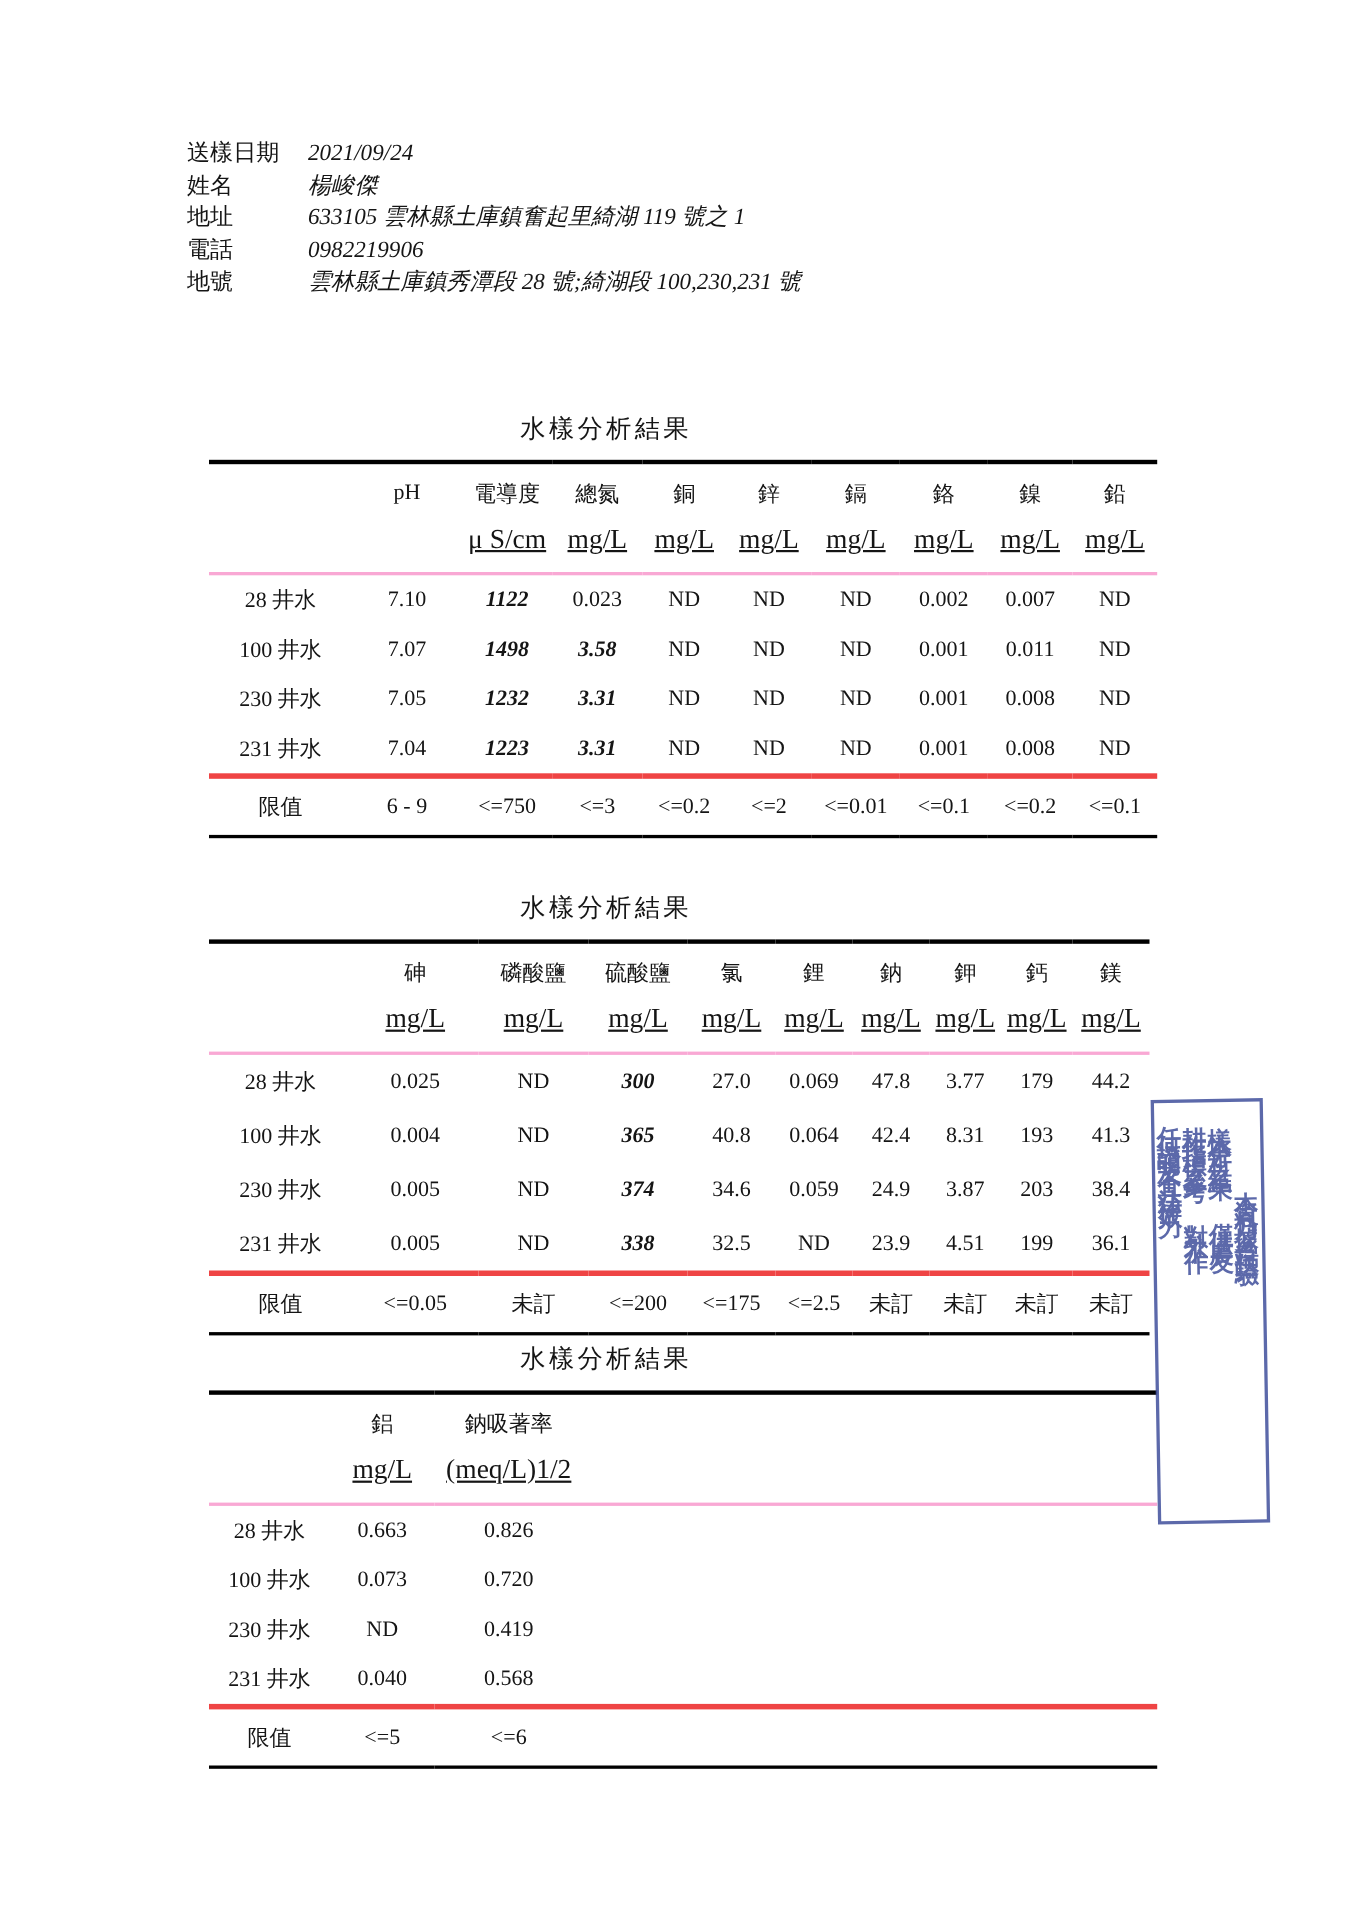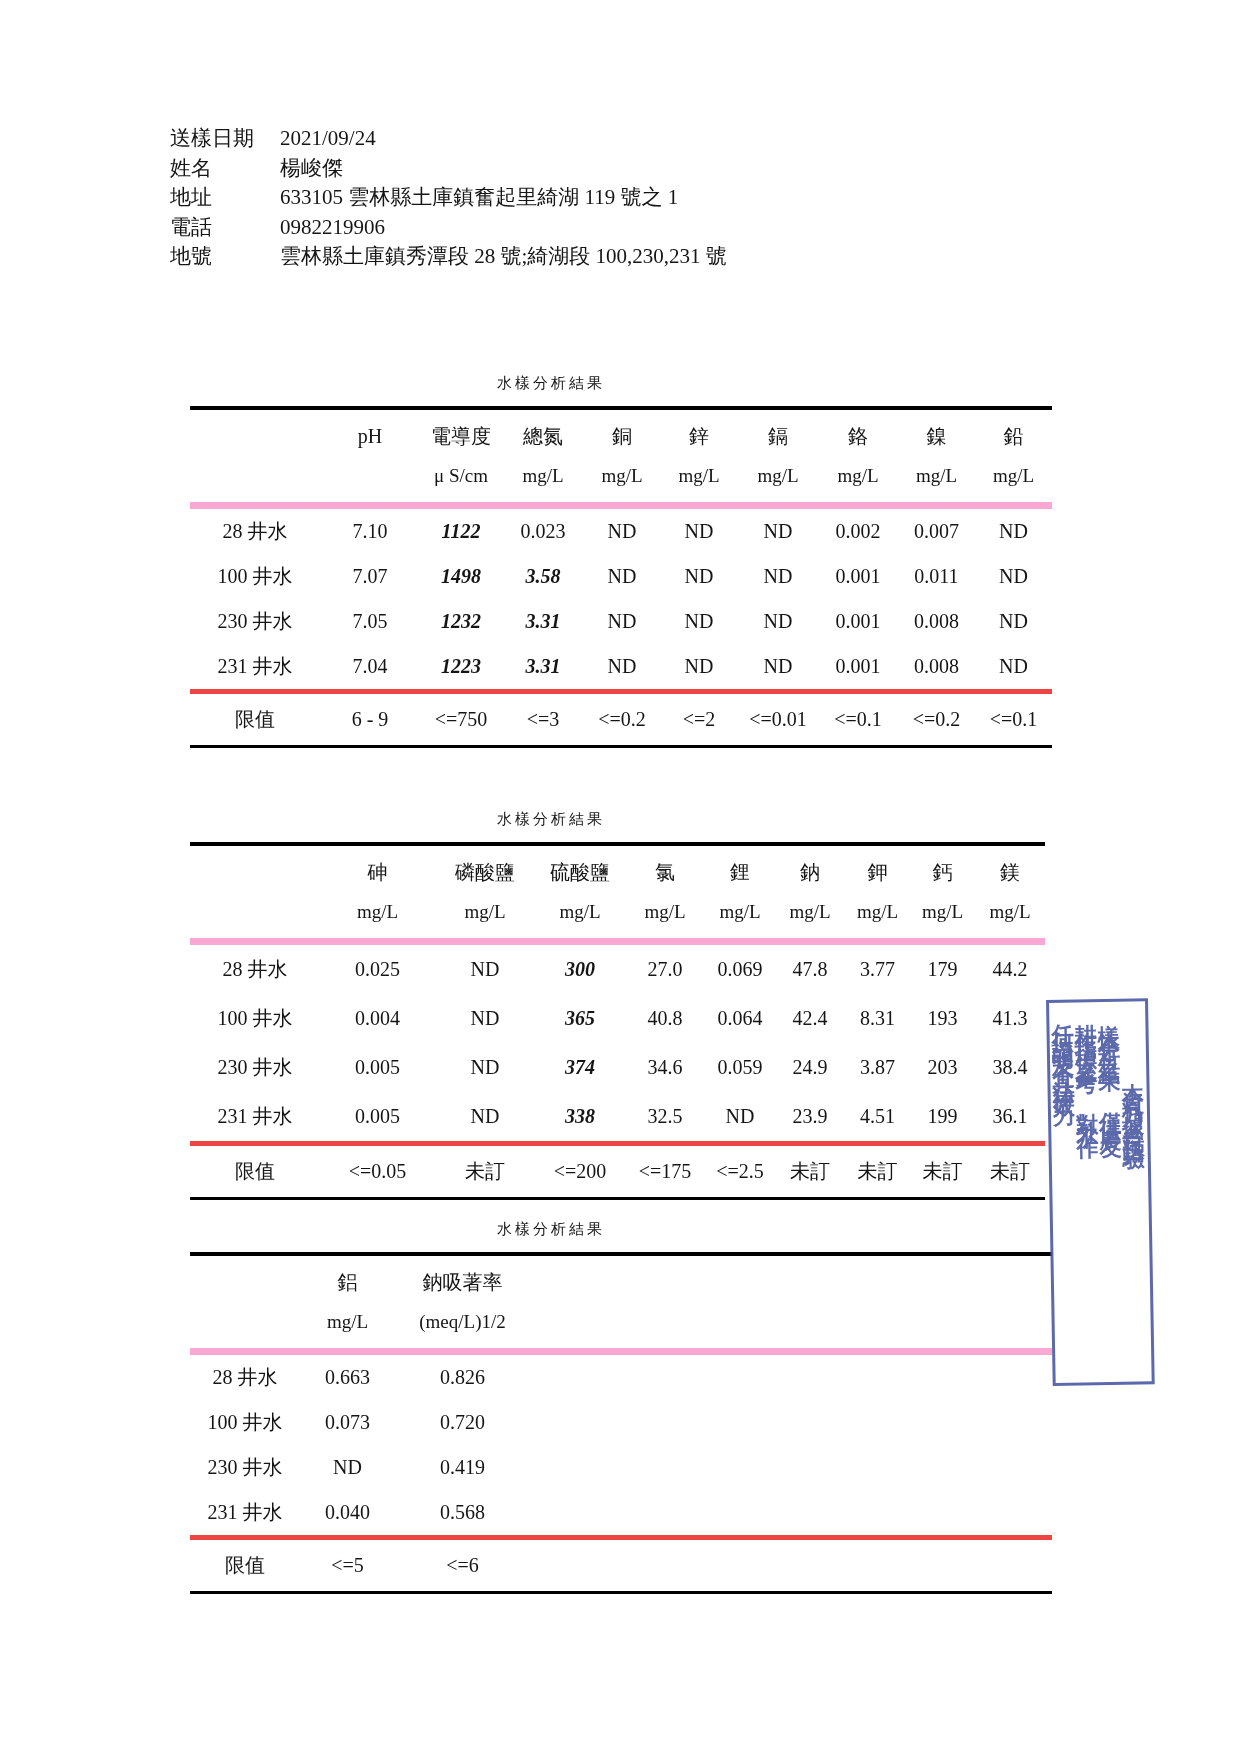--- a/index.html
+++ b/index.html
@@ -5,32 +5,32 @@
   html,body{margin:0;padding:0;background:#ffffff;}
   .page{
     position:relative;width:1241px;height:1755px;background:#ffffff;
     font-family:"Liberation Serif","DejaVu Serif",serif;color:#151515;
     overflow:hidden;
   }
   
   .header{position:absolute;left:170px;top:124px;font-size:21px;line-height:29.5px;}
   .hrow{display:flex;}
   .hlabel{width:110px;white-space:nowrap;}
-  .hvalue{white-space:nowrap;}
+  .hvalue{white-space:nowrap;font-style:italic;}
   
   .tblock{position:absolute;left:190px;width:862px;}
   #tb0{top:374px;}
   #tb1{top:810px;}
   #tb2{top:1220px;}
-  .ttitle{font-size:15px;text-align:center;margin:0 140px 13px 0;letter-spacing:3px;}
+  .ttitle{font-size:23px;text-align:center;margin:0 140px 13px 0;letter-spacing:3px;}
   table.rpt{border-collapse:collapse;table-layout:fixed;
     border-top:4px solid #000;border-bottom:3px solid #000;}
   .rpt td{text-align:center;font-size:20px;padding:0;white-space:nowrap;overflow:visible;}
   .rpt tr.names td{padding:13px 0 9px;}
-  .rpt tr.units td{padding:6px 0 15px;border-bottom:7px solid #f9a8d4;font-size:19px;}
+  .rpt tr.units td{padding:6px 0 15px;border-bottom:3px solid #f9a8d4;font-size:25px;text-decoration:underline;}
   .rpt tr.data td{padding:9px 0;}
   .rpt.idx1 tr.data td{padding:11px 0;}
   .rpt tr.data.last td{border-bottom:5px solid #ef4444;}
   .rpt tr.limit td{padding:12px 0;}
   .rpt td.em{font-weight:bold;font-style:italic;}
   
   .stamp{
     position:absolute;left:1046px;top:1000px;height:372px;
     display:flex;flex-direction:row;gap:2px;padding:4px 3px;
     border:3px solid #46559f;color:#46559f;

